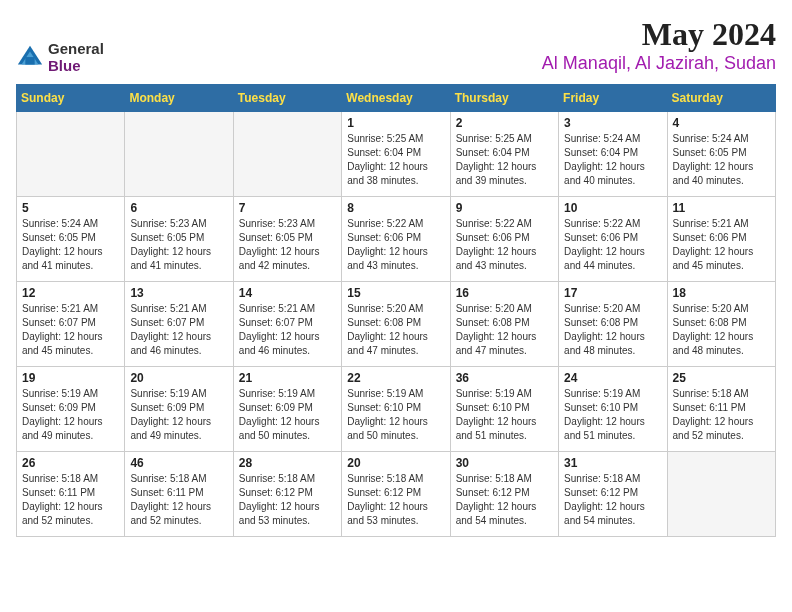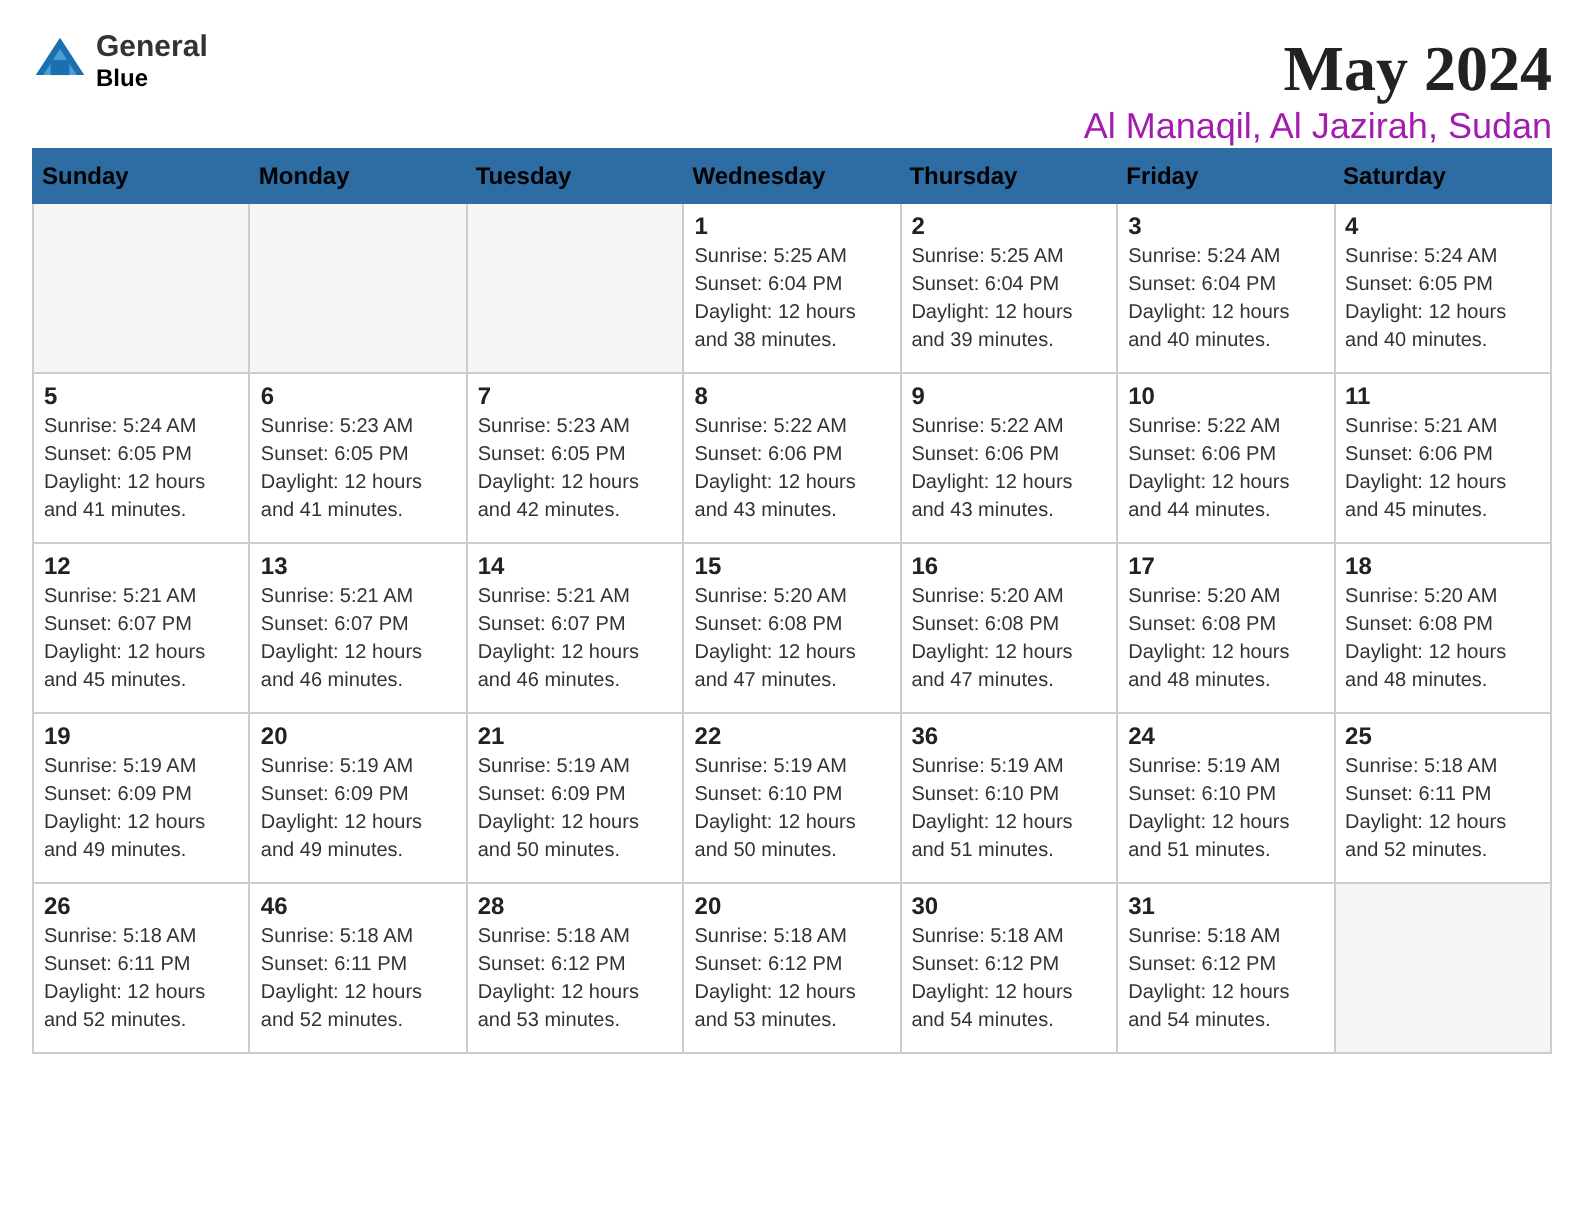--- a/index.html
+++ b/index.html
@@ -6,41 +6,42 @@
     body {
       font-family: Arial, sans-serif;
       background: #fff;
       width: 792px;
       min-height: 612px;
       padding: 16px;
     }
     .header {
       display: flex;
       justify-content: space-between;
-      align-items: flex-start;
+      align-items: flex-end;
+      margin-bottom: 10px;
     }
     .logo {
       display: flex;
       align-items: center;
       gap: 4px;
     }
     .logo-text {
       display: flex;
       flex-direction: column;
       line-height: 1.1;
     }
     .logo-general {
       font-size: 15px;
       font-weight: bold;
       color: #333;
     }
     .logo-blue {
-      font-size: 12px;
-      font-weight: bold;
-      color: #000000;
+      font-size: 15px;
+      font-weight: bold;
+      color: #701a75;
     }
     .logo-icon {
       width: 28px;
       height: 28px;
     }
     .title-block {
       text-align: right;
     }
     .title-month {
       font-size: 32px;
@@ -52,21 +53,21 @@
       font-size: 18px;
       color: #a21caf;
     }
     .calendar {
       width: 100%;
       border-collapse: collapse;
       font-size: 11px;
     }
     .calendar th {
       background: #2e6da4;
-      color: #000000;
+      color: #fde047;
       padding: 6px 4px;
       text-align: left;
       font-size: 12px;
       border: 1px solid #2e6da4;
     }
     .calendar td {
       border: 1px solid #ccc;
       vertical-align: top;
       padding: 4px 5px;
       width: 108px;

